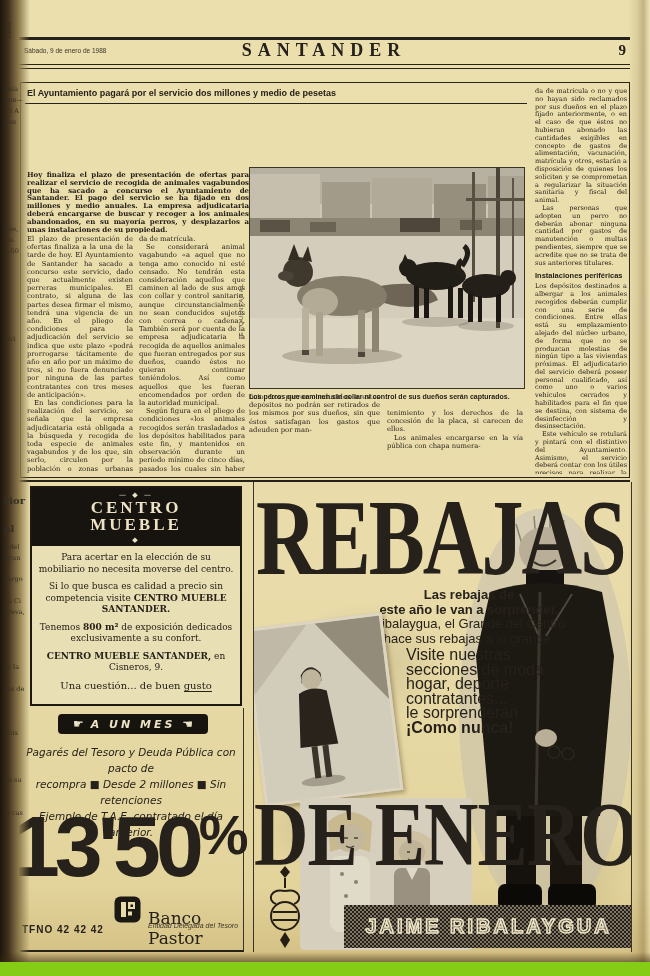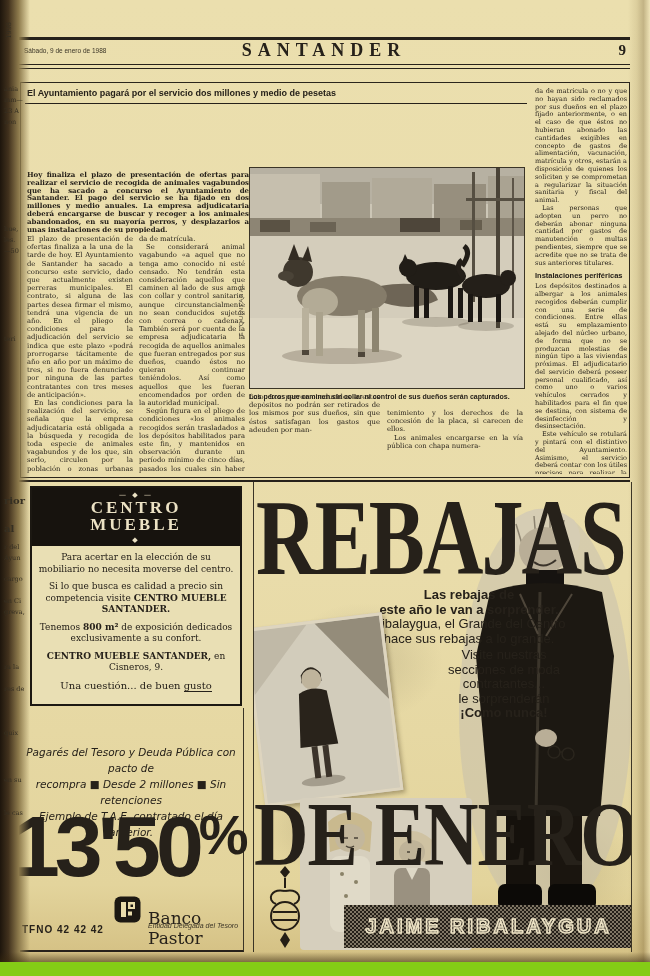--- a/index.html
+++ b/index.html
@@ -95,22 +95,22 @@
     border-left:1px solid #3a3426;border-right:1px solid #3a3426;overflow:hidden;}
   .ghost{position:absolute;border-radius:50%;background:radial-gradient(rgba(110,100,75,.20),rgba(0,0,0,0) 70%);}
   .rebajas{position:absolute;left:2px;top:2px;font-family:"Liberation Serif",serif;
     font-weight:bold;font-size:84px;line-height:84px;letter-spacing:-2px;
     transform:scale(1.0,1.28);transform-origin:top left;white-space:nowrap;}
   .enero{position:absolute;left:0px;top:306px;font-family:"Liberation Serif",serif;
     font-weight:bold;font-size:74px;line-height:76px;letter-spacing:-1px;
     transform:scale(1.02,1.22);transform-origin:top left;white-space:nowrap;}
   .copyA{position:absolute;left:62px;top:106px;width:306px;text-align:center;
     font-family:"Liberation Sans",sans-serif;font-size:13px;line-height:14.5px;}
-  .copyB{position:absolute;left:152px;top:166px;width:196px;text-align:center;
-    font-family:"Liberation Sans",sans-serif;font-size:13px;line-height:14.5px;}
+  .copyB{position:absolute;left:152px;top:166px;width:196px;
+    font-family:"Liberation Sans",sans-serif;font-size:16px;line-height:14.5px;}
   .cl{display:block;}
   .cl.b{font-weight:bold;}
   .man{position:absolute;left:196px;top:22px;}
   .inset{position:absolute;left:0px;top:138px;width:139px;height:179px;
     transform:rotate(-7deg);border:3px solid #ded5bf;background:#d2ccbb;
     box-shadow:2px 3px 4px rgba(60,45,20,.35);}
   .kids{position:absolute;left:46px;top:316px;}
   .pendant{position:absolute;left:8px;top:382px;}
   .band{position:absolute;left:90px;top:423px;width:289px;height:43px;
     background:repeating-conic-gradient(#241f18 0% 25%, #7f7664 0% 50%) 0 0/4px 4px;
@@ -235,20 +235,25 @@
       <div class="centro-body">
         <p>Para acertar en la elección de su mobiliario no necesita moverse del centro.</p>
         <p><span>Si lo que busca es calidad a precio sin competencia visite </span><span class="cm-bold">CENTRO MUEBLE SANTANDER.</span></p>
         <p><span>Tenemos </span><span class="cm-bold">800 m²</span><span> de exposición dedicados exclusivamente a su confort.</span></p>
         <p><span class="cm-bold">CENTRO MUEBLE SANTANDER,</span><span> en Cisneros, 9.</span></p>
         <p class="cm-tag"><span>Una cuestión... de buen </span><span class="cm-underline">gusto</span></p>
       </div>
     </div>
 
     <div class="pastor">
+      <div class="aunmes">
+        <span class="hand">☛</span>
+        <span>A UN MES</span>
+        <span class="hand">☚</span>
+      </div>
       <div class="pastor-body">
         <span class="cl">Pagarés del Tesoro y Deuda Pública con pacto de</span>
         <span class="cl">recompra ■ Desde 2 millones ■ Sin retenciones</span>
         <span class="cl">Ejemplo de T.A.E. contratado el día anterior.</span>
       </div>
       <div class="rate"><span>13'50</span><span class="pct">%</span></div>
       <div class="bp-logo">
         <svg width="27" height="27" viewBox="0 0 27 27">
           <rect x="0.5" y="0.5" width="26" height="26" rx="6" fill="#1c1812"></rect>
           <rect x="7" y="6" width="5" height="15" fill="#e9dcab"></rect>
@@ -295,20 +300,21 @@
 
       <div class="copyA">
         <span class="cl b">Las rebajas de</span>
         <span class="cl b">este año le van a sorprender.</span>
         <span class="cl">Ribalaygua, el Grande del Centro</span>
         <span class="cl">hace sus rebajas a lo grande.</span>
       </div>
       <div class="copyB">
         <span class="cl">Visite nuestras</span>
         <span class="cl">secciones de moda</span>
+        <span class="cl">hogar, deporte</span>
         <span class="cl">contratantes...</span>
         <span class="cl">le sorprenderán</span>
         <span class="cl b">¡Como nunca!</span>
       </div>
 
       <div class="inset">
         <svg width="133" height="173" viewBox="0 0 133 173">
           <rect x="0" y="0" width="133" height="173" fill="#d2ccbb"></rect>
           <polygon points="68,0 133,0 133,84" fill="#948c7a"></polygon>
           <polygon points="0,0 60,0 0,64" fill="#c0b9a7"></polygon>

